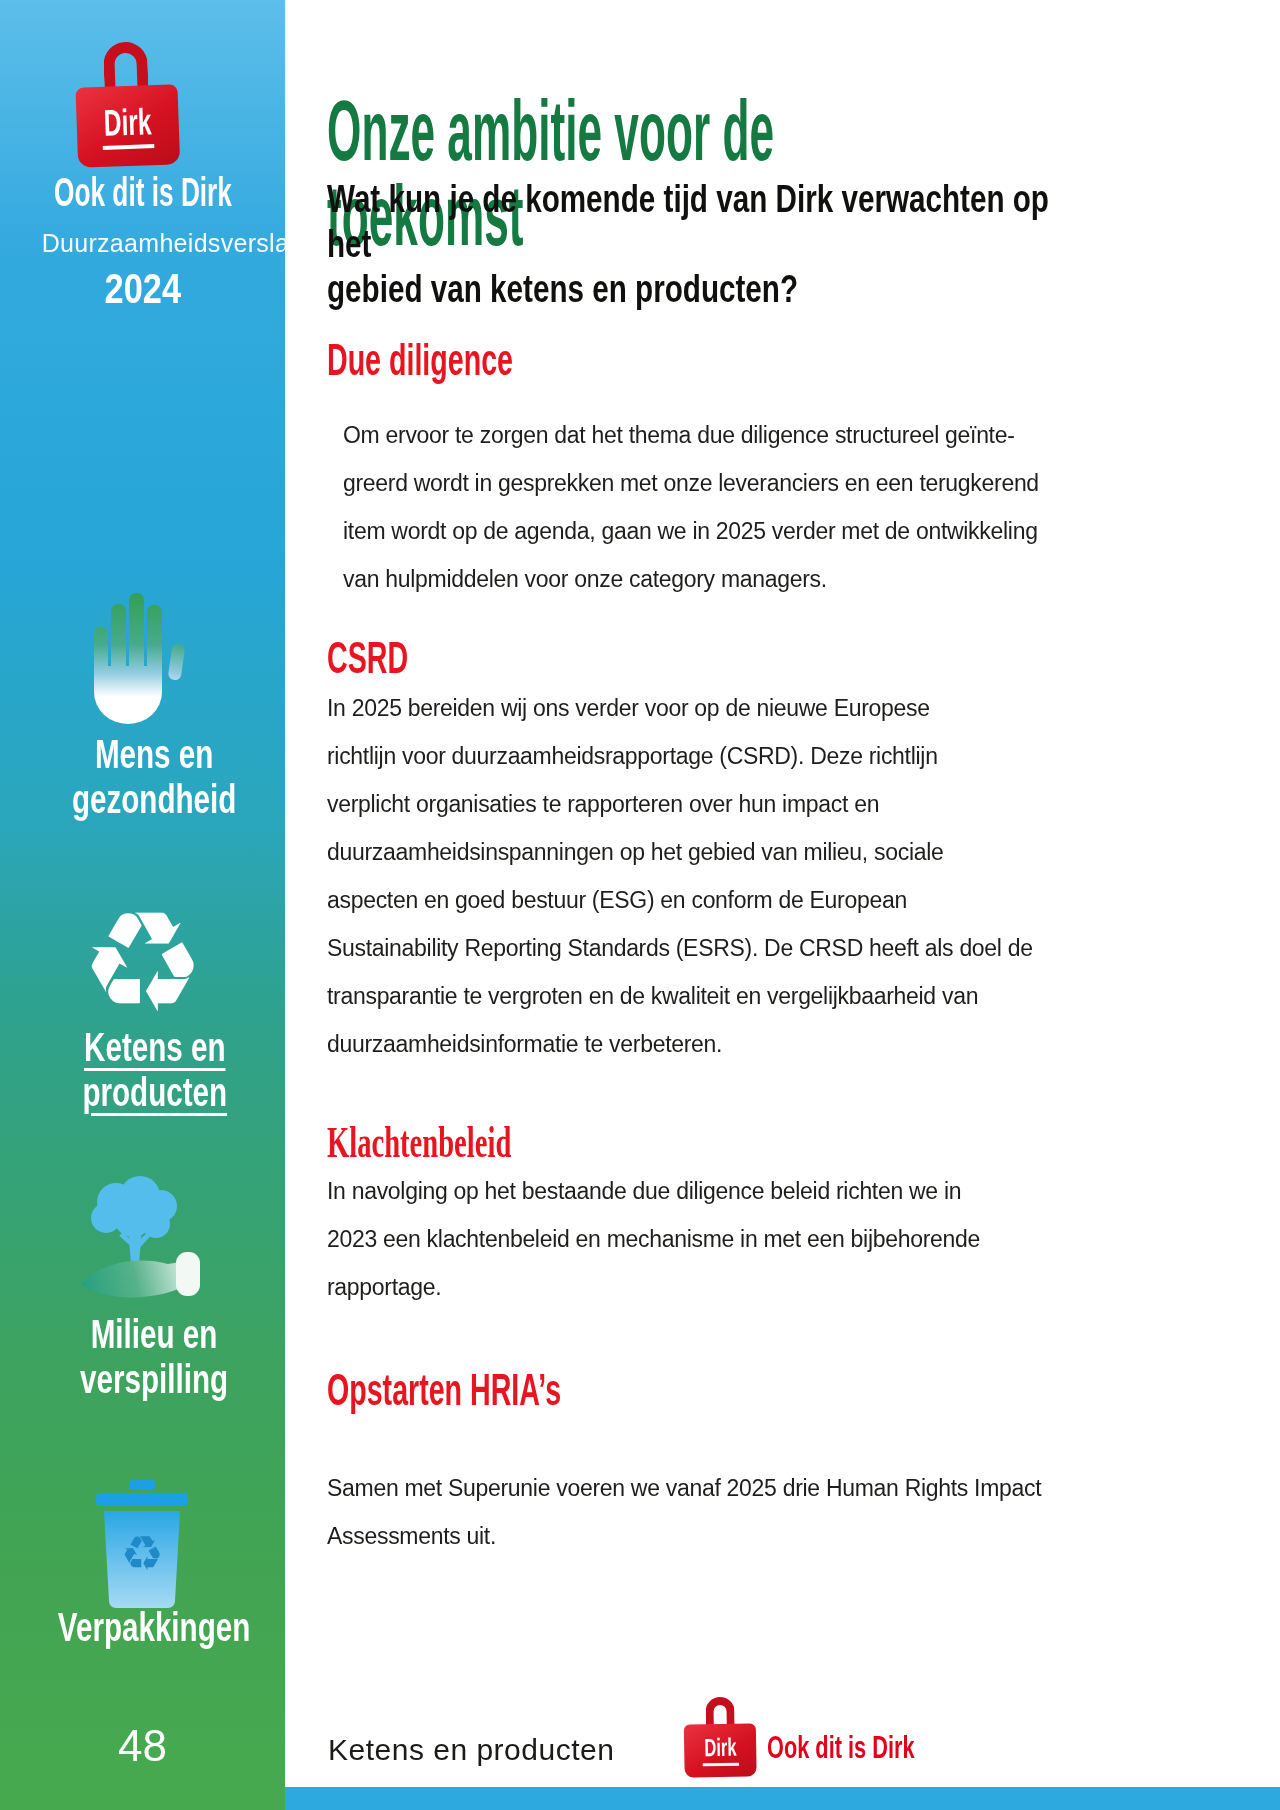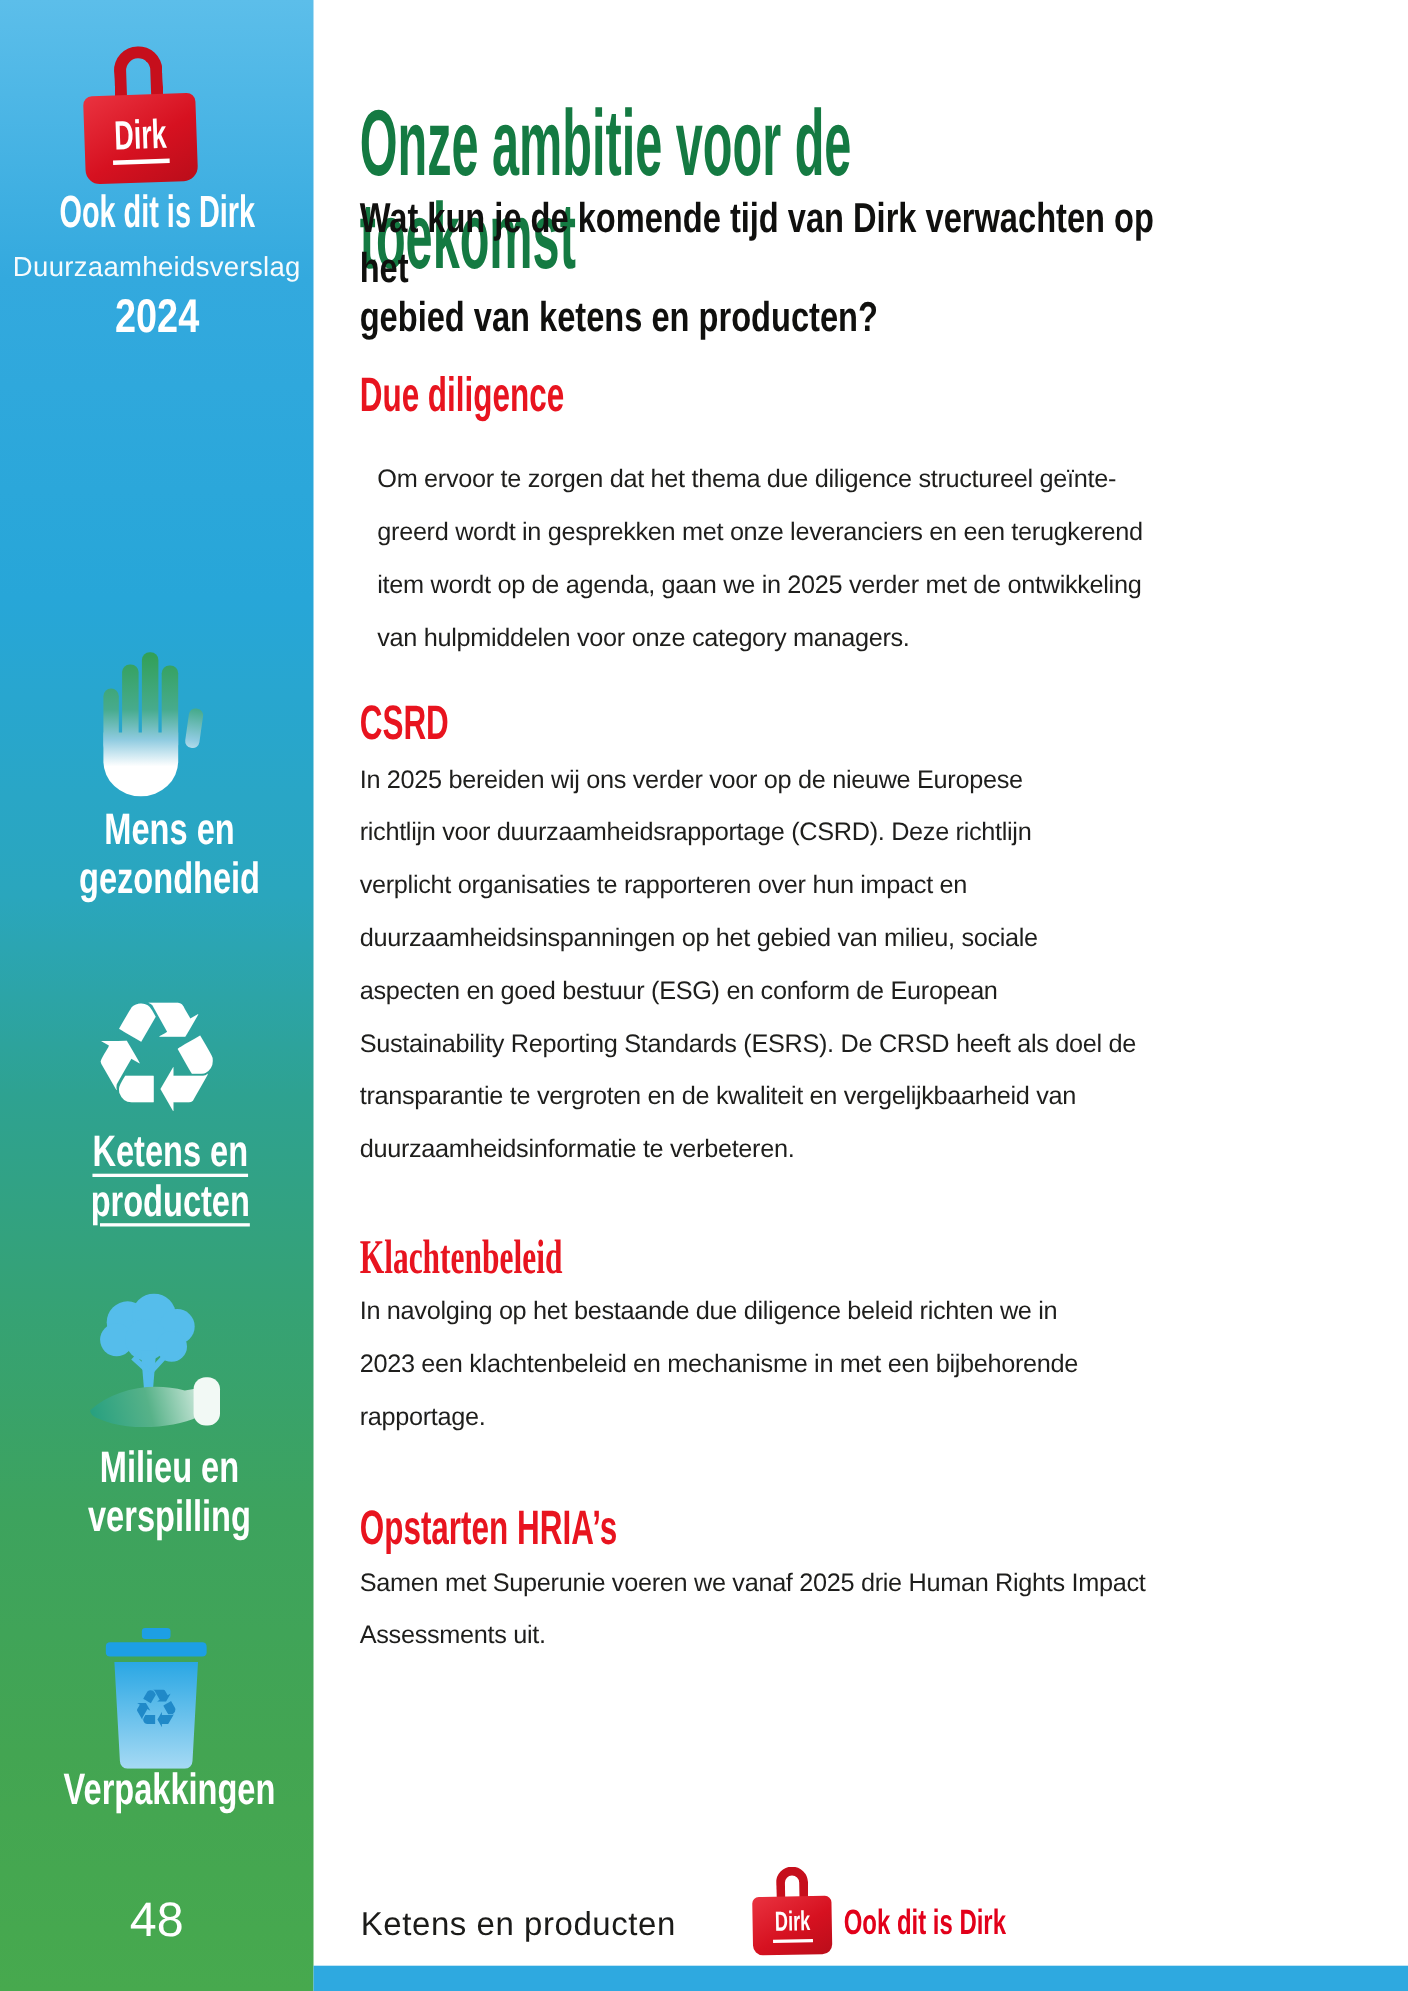--- a/index.html
+++ b/index.html
@@ -16,21 +16,21 @@
   #logo .handle{position:absolute;left:33px;top:2px;width:44px;height:52px;
     border:11px solid #c60f1c;border-bottom:none;border-radius:26px 26px 0 0;box-sizing:border-box;}
   #logo .bagbody{position:absolute;left:4px;top:46px;width:102px;height:80px;
     background:linear-gradient(150deg,#ea3340 0%,#d61120 55%,#ba0d1a 100%);
     border-radius:8px 8px 13px 13px;display:flex;align-items:center;justify-content:center;}
   .dirk-word{font-weight:bold;color:#fff;line-height:1;border-bottom:4px solid #fff;
     padding:0 3px 4px;transform:scaleX(.66);transform-origin:50% 50%;}
   #logo .dirk-word{font-size:37px;}
   #brand{top:169px;font-size:41px;font-weight:bold;}
   #brand .cx{transform:scaleX(.64);transform-origin:50% 0;}
-  #reportTitle{top:229px;font-size:25px;letter-spacing:.3px;opacity:.96;}
+  #reportTitle{top:229px;font-size:25px;letter-spacing:.3px;opacity:.96;padding-left:30px;}
   #year{top:264px;font-size:43px;font-weight:bold;}
   #year .cx{transform:scaleX(.8);transform-origin:50% 0;}
   
   .navlabel{font-size:40px;font-weight:bold;line-height:45px;color:#fff;padding-left:12px;}
   .navlabel .cx{transform:scaleX(.74);transform-origin:50% 0;}
   .navlabel.active .cx{text-decoration:underline;text-decoration-thickness:3px;text-underline-offset:7px;}
   #icon-hand{position:absolute;left:92px;top:588px;}
   #icon-recycle{top:893px;font-size:140px;line-height:1;color:#fff;
     font-family:"DejaVu Sans",sans-serif;}
   #icon-tree{position:absolute;left:76px;top:1176px;}
@@ -42,21 +42,21 @@
   #title{left:327px;top:88px;font-size:85px;font-weight:bold;color:#147a42;line-height:1;white-space:nowrap;}
   #title .cx{transform:scaleX(.52);transform-origin:0 0;}
   #subtitle{left:327px;top:177px;font-size:38px;font-weight:bold;color:#10100e;line-height:45px;}
   #subtitle .cx{transform:scaleX(.78);transform-origin:0 0;}
   .sec-h{left:327px;font-size:44px;font-weight:bold;color:#e8141f;line-height:1;white-space:nowrap;}
   .sec-h .cx{transform:scaleX(.65);transform-origin:0 0;}
   .sec-b{left:327px;font-size:23px;color:#1e1e1c;line-height:48px;letter-spacing:-.3px;white-space:pre-line;width:930px;}
   #h-due{top:338px;} #b-due{top:395px;}
   #h-csrd{top:636px;} #b-csrd{top:684px;}
   #h-klacht{top:1121px;font-family:Liberation Serif, serif;} #b-klacht{top:1167px;}
-  #h-hria{top:1368px;} #b-hria{top:1414px;}
+  #h-hria{top:1368px;} #b-hria{top:1464px;}
   
   #f-chapter{left:328px;top:1733px;font-size:30px;color:#1b1b19;letter-spacing:.5px;}
   #f-logo{left:683px;top:1697px;width:74px;height:80px;transform:rotate(-1deg);}
   #f-logo .handle{position:absolute;left:23px;top:0;width:29px;height:32px;
     border:8px solid #c60f1c;border-bottom:none;border-radius:16px 16px 0 0;box-sizing:border-box;}
   #f-logo .bagbody{position:absolute;left:1px;top:27px;width:72px;height:53px;
     background:linear-gradient(150deg,#ea3340 0%,#d61120 55%,#ba0d1a 100%);
     border-radius:6px 6px 9px 9px;display:flex;align-items:center;justify-content:center;}
   #f-logo .dirk-word{font-size:25px;border-bottom-width:3px;padding-bottom:3px;}
   #f-brand{left:767px;top:1731px;font-size:32px;font-weight:bold;color:#e2001a;line-height:1;white-space:nowrap;}

